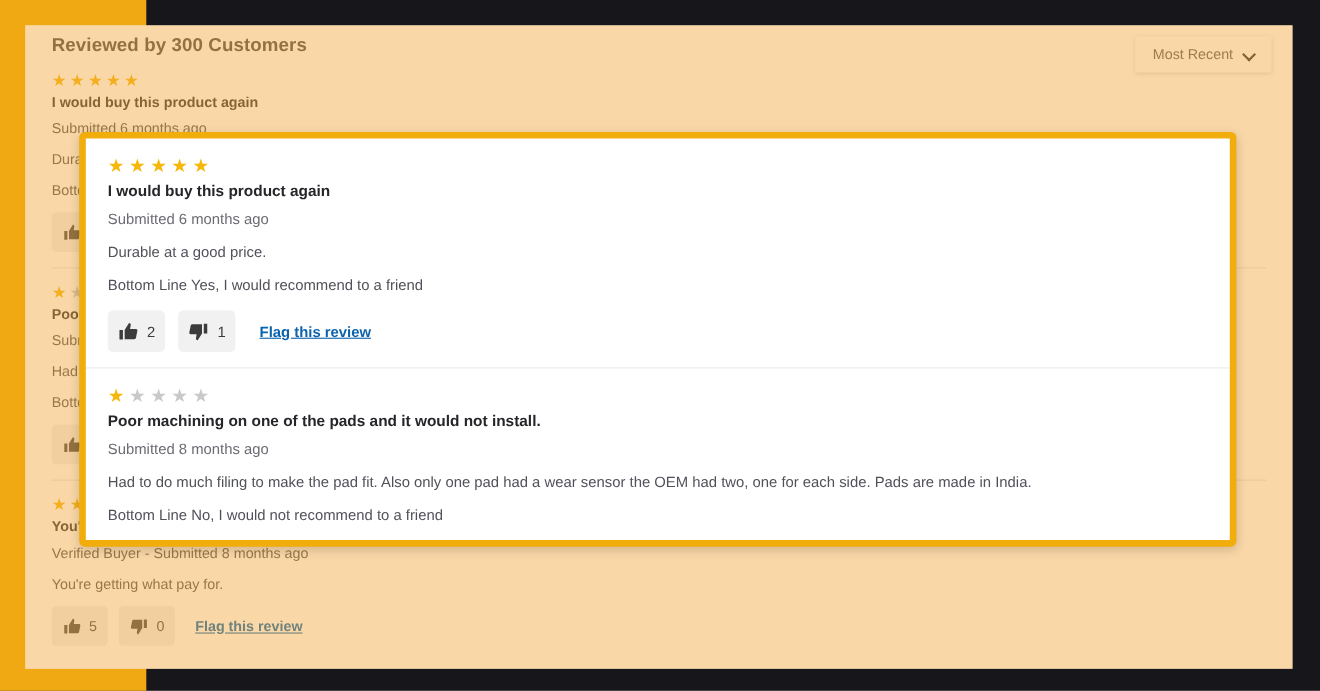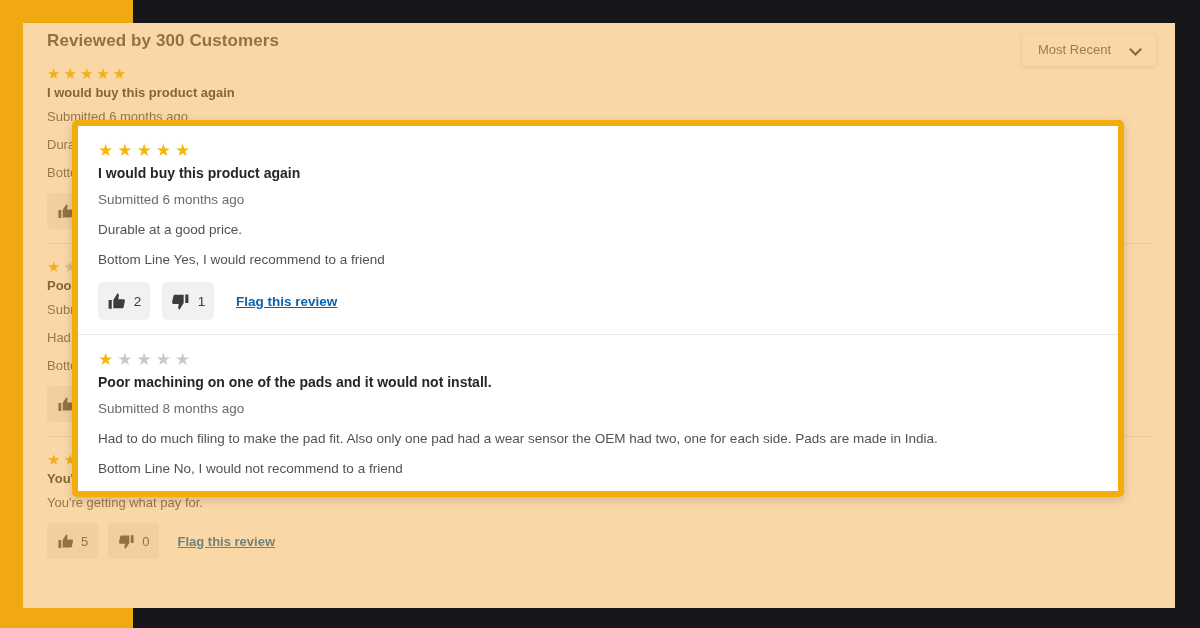--- a/index.html
+++ b/index.html
@@ -42,21 +42,21 @@
   .page-title{
     font-size:17px;font-weight:bold;color:#4a4a4a;
     margin:8px 0 0 0;letter-spacing:.1px;
   }
 
   .sort-box{
     position:absolute;right:19px;top:2px;
     background:#fff;border-radius:3px;
     box-shadow:0 1px 4px rgba(0,0,0,.14);
     padding:9px 14px 9px 16px;
-    display:flex;align-items:center;gap:20px;
+    display:flex;align-items:center;gap:10px;
     font-size:13px;color:#5c5c5c;
   }
   .chev{display:inline-block;width:11px;height:11px;position:relative;}
   .chev:before{
     content:"";position:absolute;left:0;top:1px;
     width:7px;height:7px;border-right:2.4px solid #2f2f2f;border-bottom:2.4px solid #2f2f2f;
     transform:rotate(45deg);
   }
 
   .bg-review{padding:16px 0 0 0;position:relative;}
@@ -173,20 +173,21 @@
           </div>
           <a class="flag-link">Flag this review</a>
         </div>
       </div>
 
       <div class="bg-review">
         <div class="bg-stars">
           <span class="st-on">★</span><span class="st-on">★</span><span class="st-on">★</span><span class="st-off">★</span><span class="st-off">★</span>
         </div>
         <p class="bg-head">You're getting what pay for.</p>
+        <p class="bg-line">Verified Buyer - Submitted 8 months ago</p>
         <p class="bg-line">You're getting what pay for.</p>
         <div class="bg-actions">
           <div class="vote-btn">
             <svg width="17" height="17" viewBox="0 0 24 24" fill="#4a4a4a">
                 <path d="M2 10h4v11H2zM8 10l5-8c1.2 0 2 .9 2 2l-.8 5H21c1 0 1.8.9 1.6 2l-1.6 8c-.2.9-1 1.6-2 1.6H8z"></path>
               </svg>
             <span>5</span>
           </div>
           <div class="vote-btn">
             <svg width="17" height="17" viewBox="0 0 24 24" fill="#4a4a4a">

